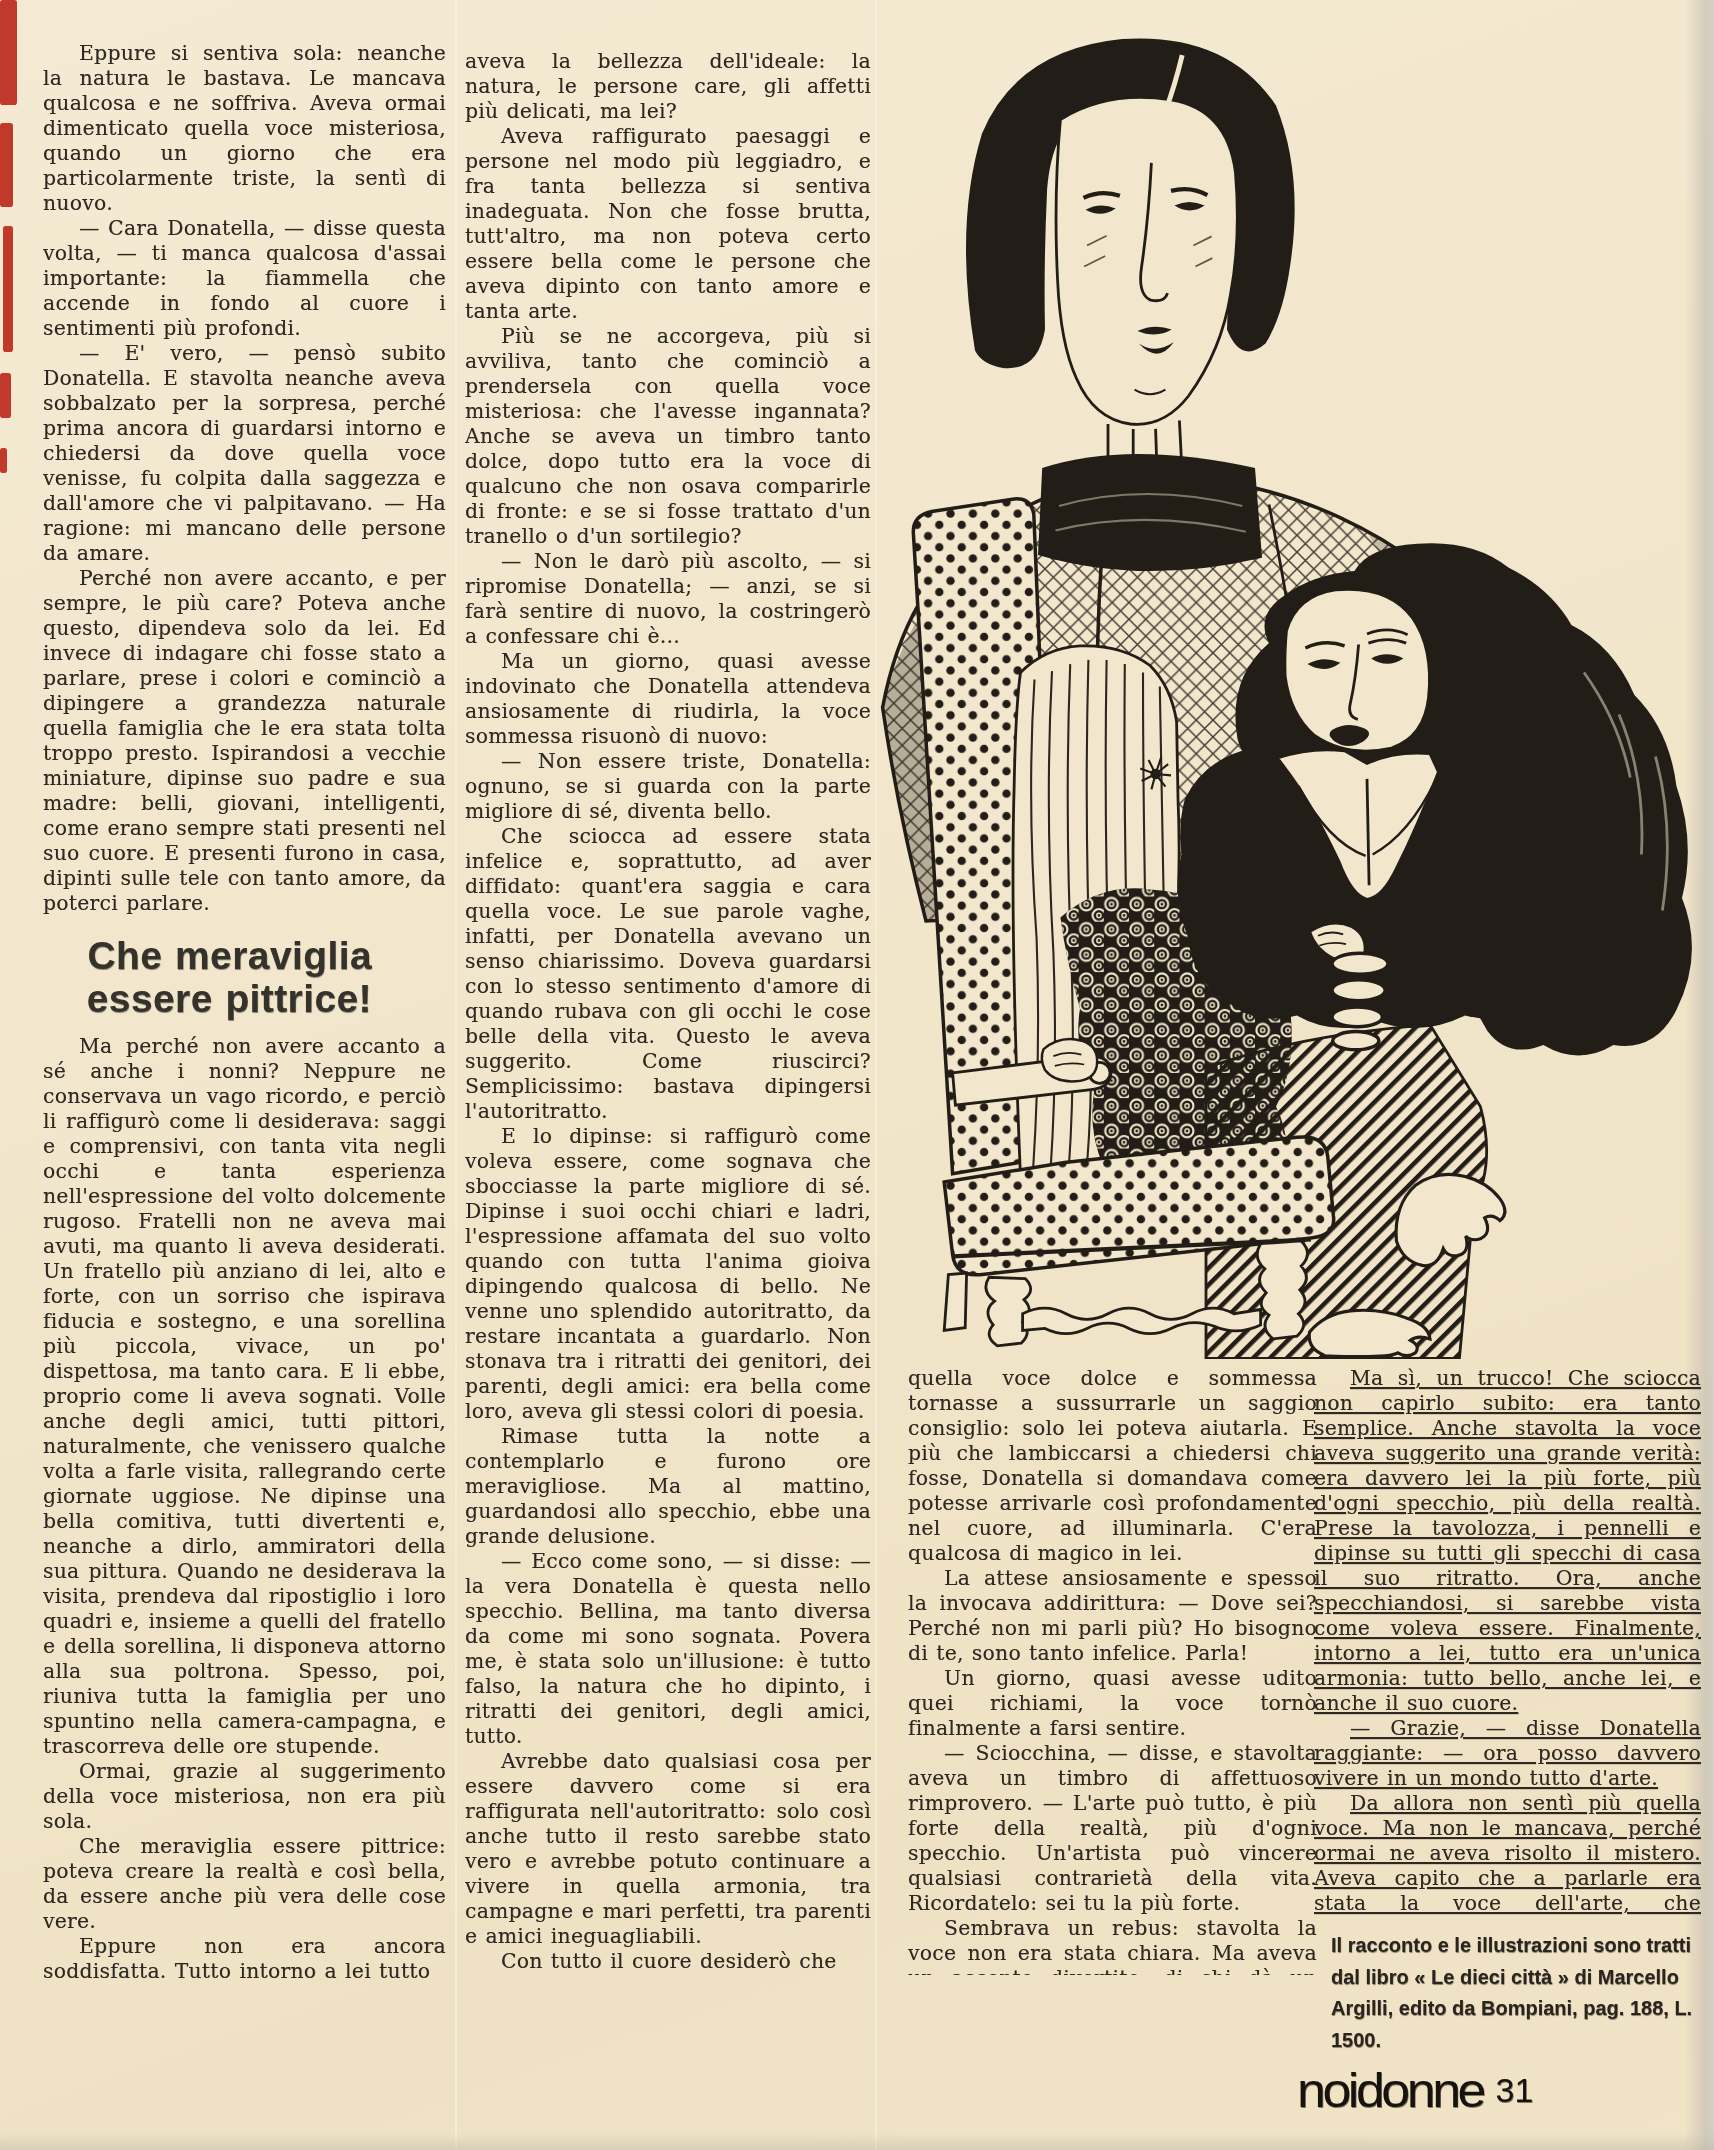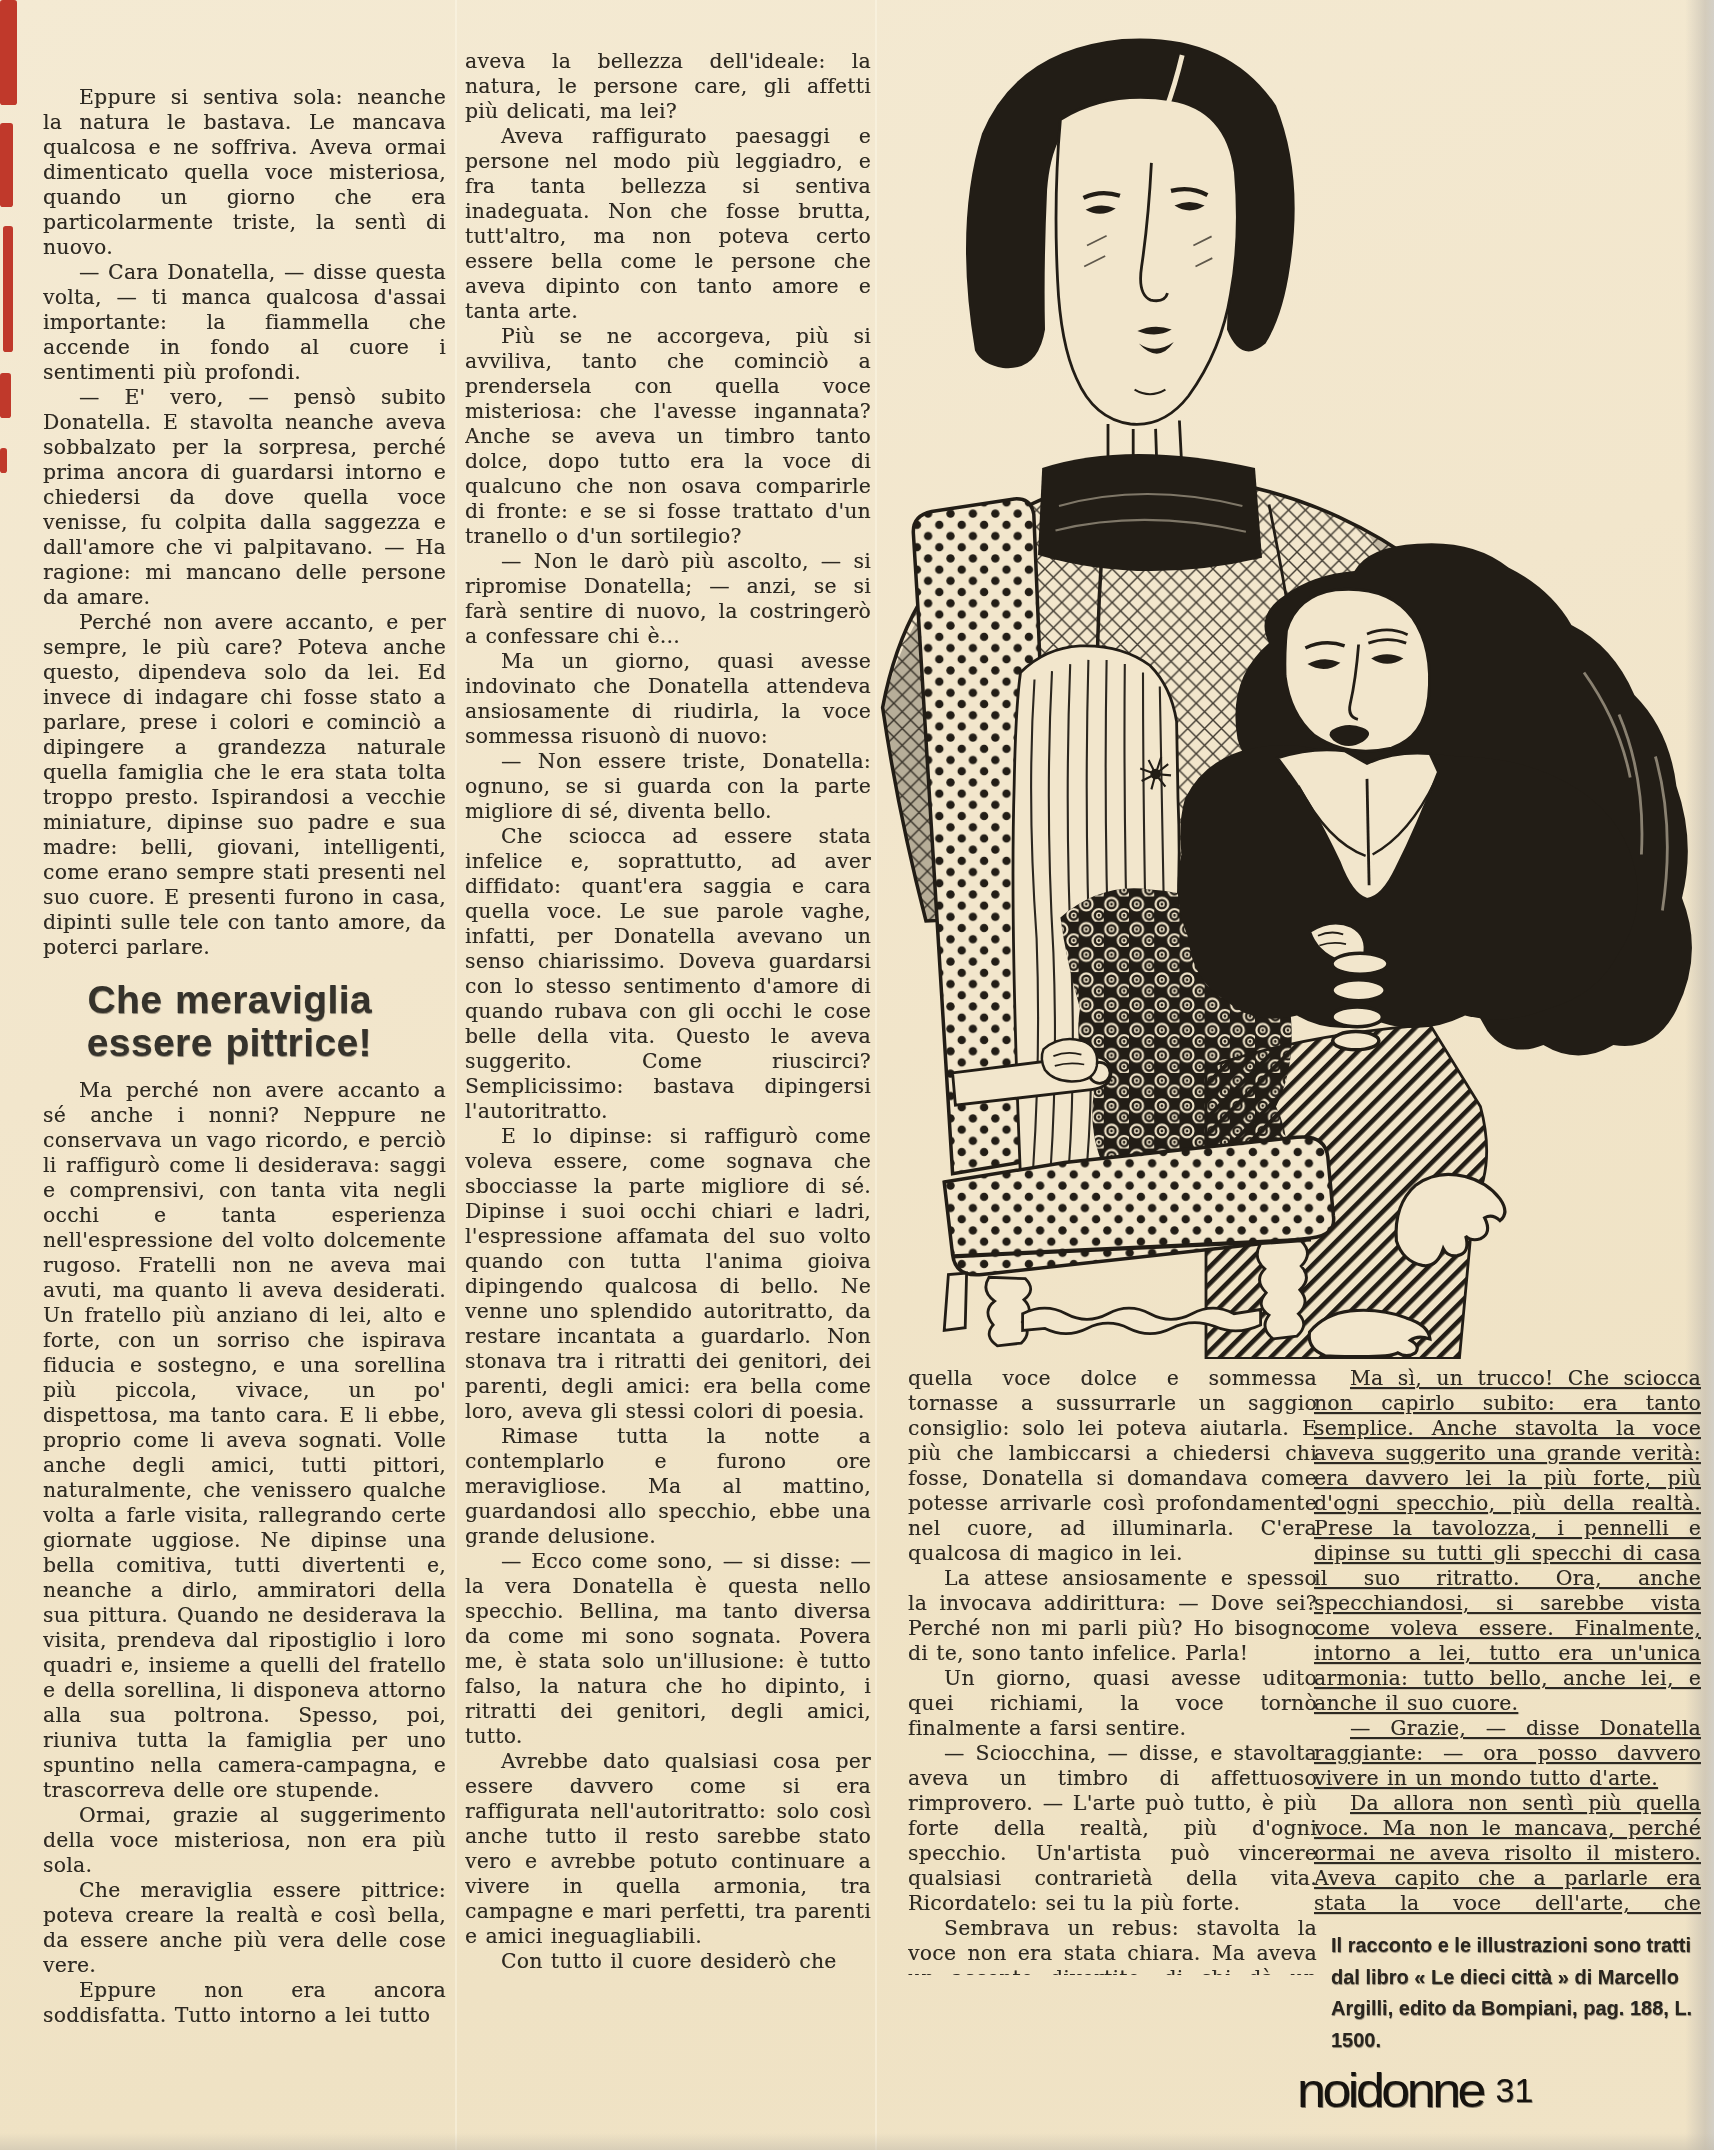--- a/index.html
+++ b/index.html
@@ -53,21 +53,21 @@
   <div class="redmark" style="left:0;top:0;width:17px;height:105px;"></div>
   <div class="redmark" style="left:0;top:123px;width:12.6px;height:84px;"></div>
   <div class="redmark" style="left:2.8px;top:226px;width:9.8px;height:126px;"></div>
   <div class="redmark" style="left:0;top:373px;width:11.2px;height:45px;"></div>
   <div class="redmark" style="left:0;top:448px;width:7px;height:25px;"></div>
   <div class="crease" style="left:455px;"></div>
   <div class="crease" style="left:875px;"></div>
   <div class="scan-right"></div>
   <div class="scan-bottom"></div>
 
-  <div class="col" style="left:43px;top:41px;width:403px;height:2041px;margin-top:44px;">
+  <div class="col" style="left:43px;top:41px;width:403px;height:2041px;">
     <p>Eppure si sentiva sola: neanche la natura le bastava. Le mancava qualcosa e ne soffriva. Aveva ormai dimenticato quella voce misteriosa, quando un giorno che era particolarmente triste, la sentì di nuovo.</p>
     <p>— Cara Donatella, — disse questa volta, — ti manca qualcosa d'assai importante: la fiammella che accende in fondo al cuore i sentimenti più profondi.</p>
     <p>— E' vero, — pensò subito Donatella. E stavolta neanche aveva sobbalzato per la sorpresa, perché prima ancora di guardarsi intorno e chiedersi da dove quella voce venisse, fu colpita dalla saggezza e dall'amore che vi palpitavano. — Ha ragione: mi mancano delle persone da amare.</p>
     <p>Perché non avere accanto, e per sempre, le più care? Poteva anche questo, dipendeva solo da lei. Ed invece di indagare chi fosse stato a parlare, prese i colori e cominciò a dipingere a grandezza naturale quella famiglia che le era stata tolta troppo presto. Ispirandosi a vecchie miniature, dipinse suo padre e sua madre: belli, giovani, intelligenti, come erano sempre stati presenti nel suo cuore. E presenti furono in casa, dipinti sulle tele con tanto amore, da poterci parlare.</p>
     <h2 class="headline">Che meraviglia essere pittrice!</h2>
     <p>Ma perché non avere accanto a sé anche i nonni? Neppure ne conservava un vago ricordo, e perciò li raffigurò come li desiderava: saggi e comprensivi, con tanta vita negli occhi e tanta esperienza nell'espressione del volto dolcemente rugoso. Fratelli non ne aveva mai avuti, ma quanto li aveva desiderati. Un fratello più anziano di lei, alto e forte, con un sorriso che ispirava fiducia e sostegno, e una sorellina più piccola, vivace, un po' dispettosa, ma tanto cara. E li ebbe, proprio come li aveva sognati. Volle anche degli amici, tutti pittori, naturalmente, che venissero qualche volta a farle visita, rallegrando certe giornate uggiose. Ne dipinse una bella comitiva, tutti divertenti e, neanche a dirlo, ammiratori della sua pittura. Quando ne desiderava la visita, prendeva dal ripostiglio i loro quadri e, insieme a quelli del fratello e della sorellina, li disponeva attorno alla sua poltrona. Spesso, poi, riuniva tutta la famiglia per uno spuntino nella camera-campagna, e trascorreva delle ore stupende.</p>
     <p>Ormai, grazie al suggerimento della voce misteriosa, non era più sola.</p>
     <p>Che meraviglia essere pittrice: poteva creare la realtà e così bella, da essere anche più vera delle cose vere.</p>
     <p>Eppure non era ancora soddisfatta. Tutto intorno a lei tutto</p>
   </div>

